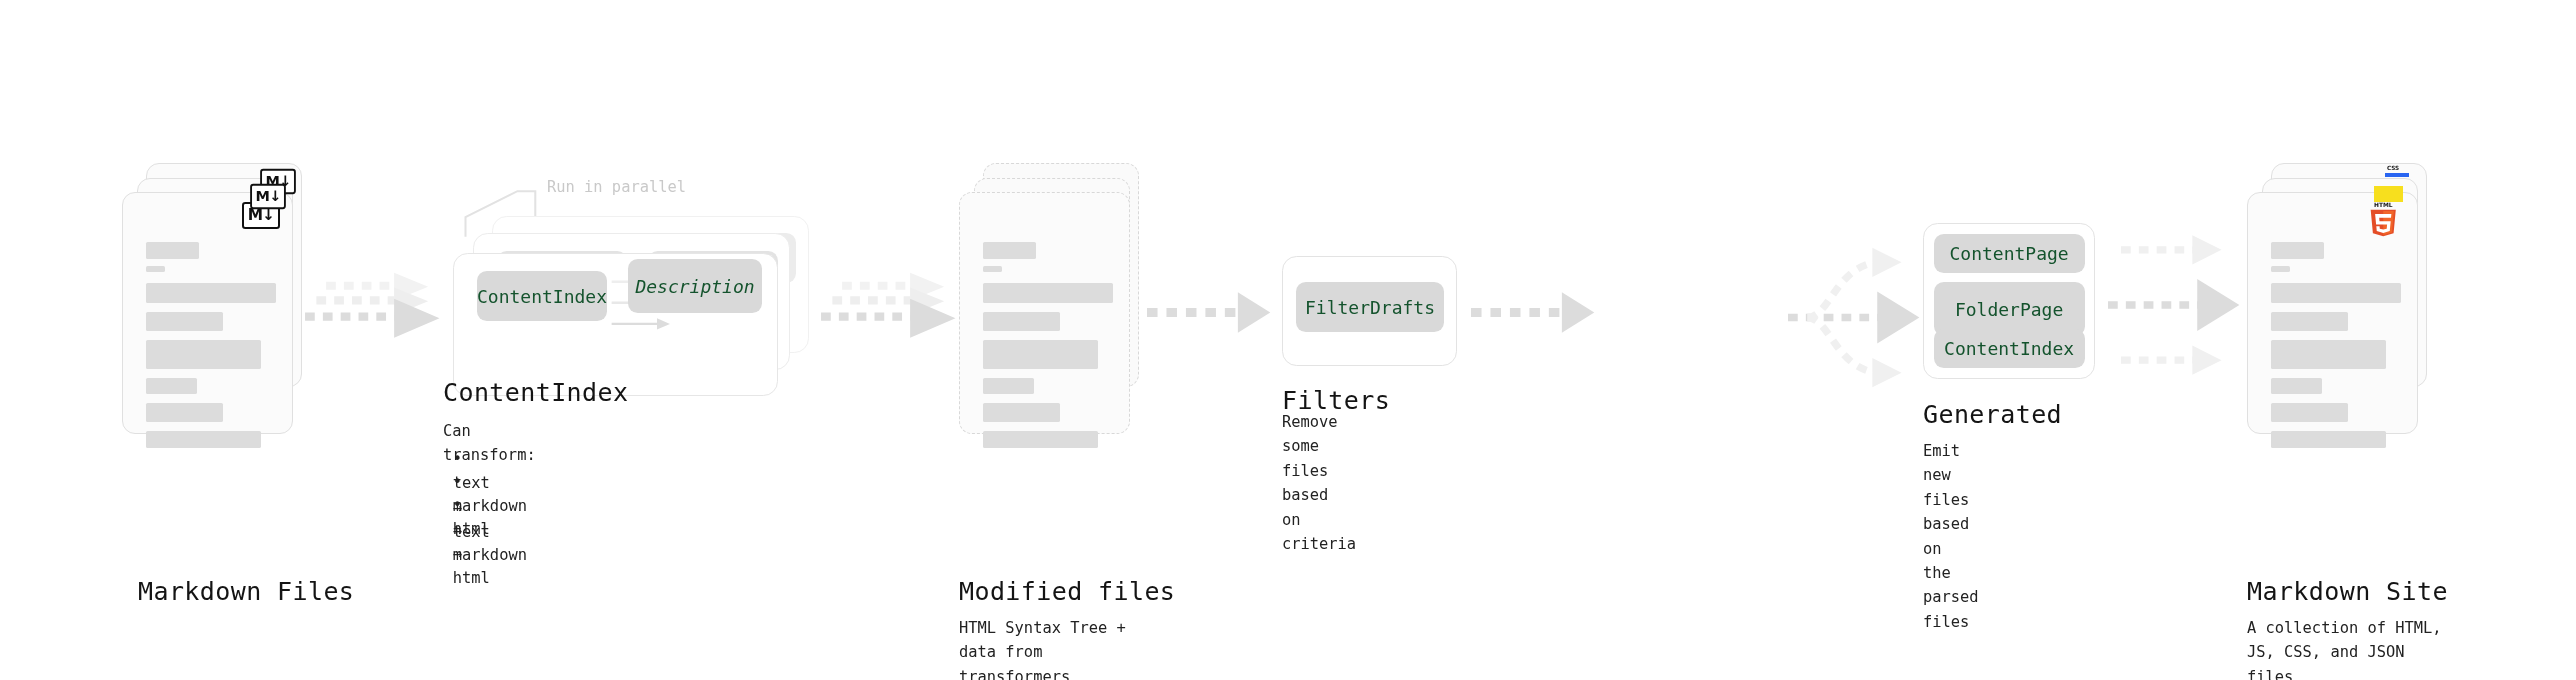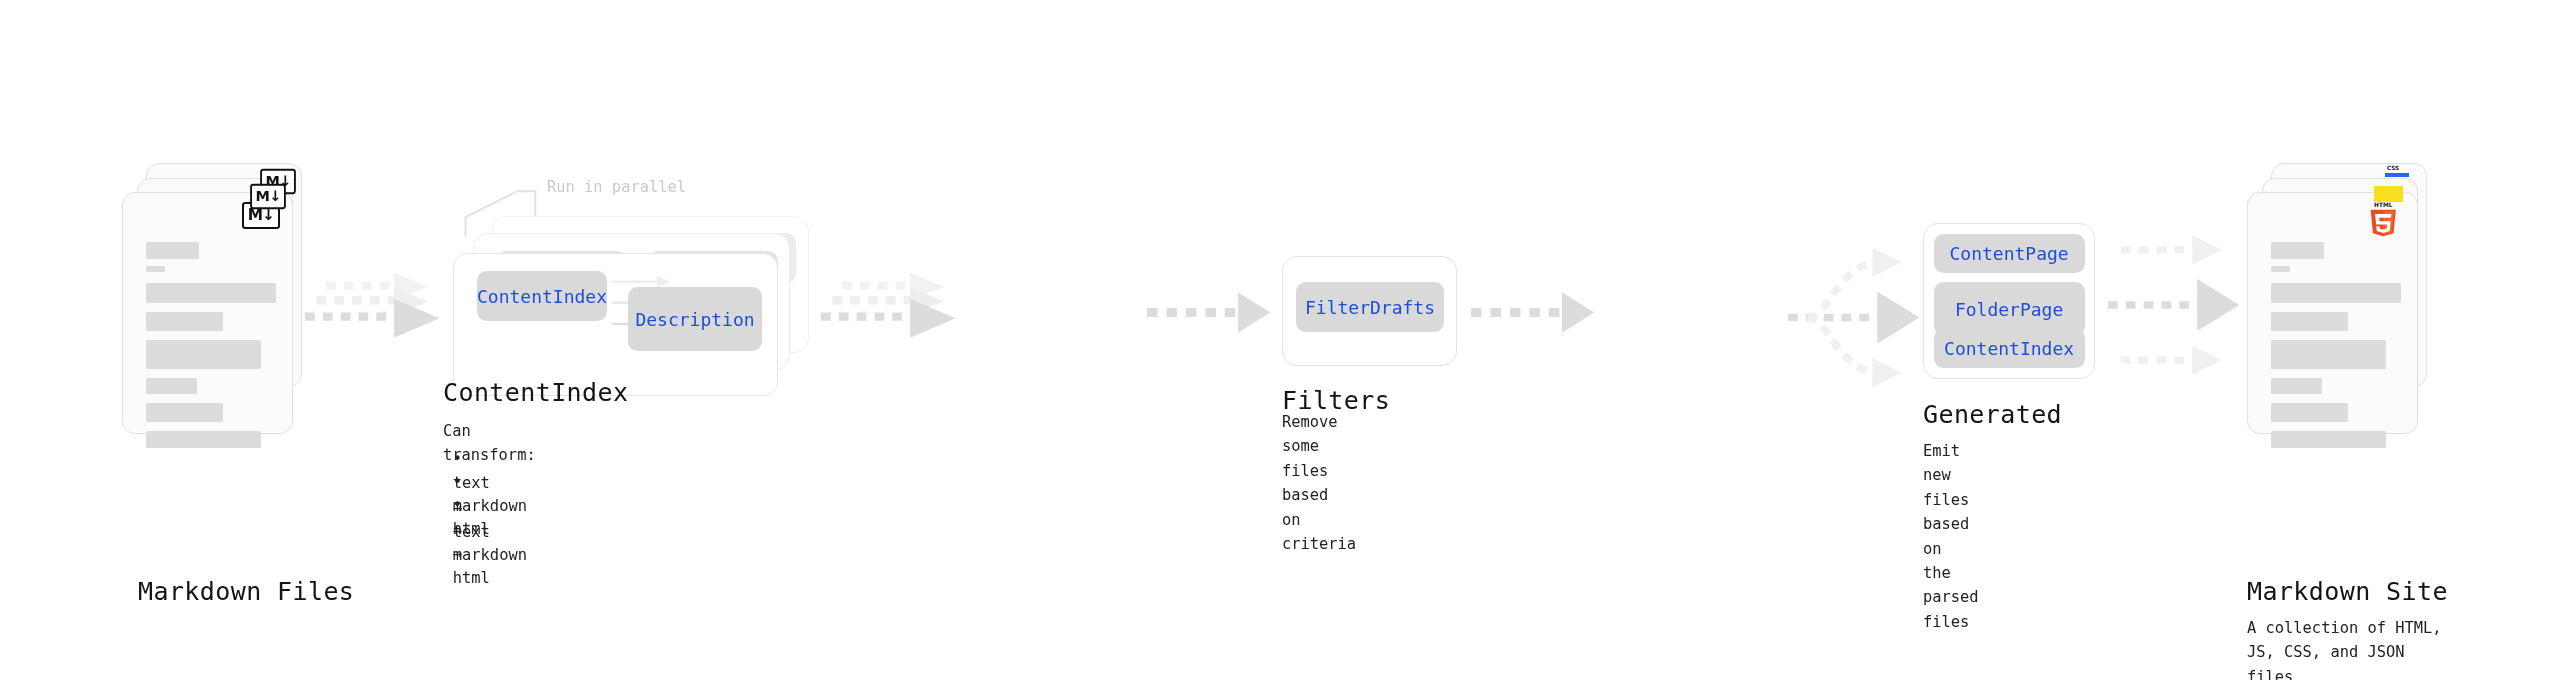--- a/index.html
+++ b/index.html
@@ -72,21 +72,21 @@
   .pbox{
     position:absolute;box-sizing:border-box;
     border:1.6px solid #e3e3e3;border-radius:14.6px;background:#ffffff;
   }
   .pbox.g1{border-color:#ececec;}
   .pbox.g2{border-color:#f1f1f1;}
   .chip{
     position:absolute;box-sizing:border-box;
     background:#d9d9d9;border-radius:9.8px;
     display:flex;align-items:center;justify-content:center;
-    font-size:18px;color:#1d4ed8;white-space:nowrap;
+    font-size:18px;color:#14532d;white-space:nowrap;
     letter-spacing:0px;
   }
   .chip.ghost1{background:#e3e3e3;}
   .chip.ghost2{background:#ececec;}
 
   
   .title{
     position:absolute;font-size:25px;color:#141414;white-space:nowrap;
     letter-spacing:0.4px;
   }
@@ -176,21 +176,21 @@
         <line x1="2" y1="64" x2="62" y2="64" stroke="#dcdcdc"></line>
       </g>
       <polygon points="58,5 58,19 74,12" fill="#eeeeee"></polygon>
       <polygon points="58,31 58,45 74,38" fill="#e8e8e8"></polygon>
       <polygon points="58,57 58,71 74,64" fill="#dcdcdc"></polygon>
     </svg>
 
     <div class="chip" style="left:34px;top:88px;width:130px;height:50px;">
         <span>ContentIndex</span>
       </div>
-    <div class="chip" style="left:185px;top:104px;width:134px;height:64px;">
+    <div class="chip" style="left:185px;top:76px;width:134px;height:54px;font-style:italic;">
         <span>Description</span>
       </div>
 
     <div class="title" style="left:0px;top:195px;">ContentIndex</div>
     <div class="desc" style="left:0px;top:236px;">Can transform:</div>
     <div class="bullets" style="left:9.8px;top:264px;">• text → text</div>
     <div class="bullets" style="left:9.8px;top:287px;">• markdown → markdown</div>
     <div class="bullets" style="left:9.8px;top:310px;">• html → html</div>
   </div>
 
@@ -198,20 +198,41 @@
     <g stroke-dasharray="12 10" stroke-width="10" fill="none">
       <line x1="0" y1="60" x2="118" y2="60" stroke="#dcdcdc"></line>
       <line x1="14" y1="40" x2="118" y2="40" stroke="#eeeeee"></line>
       <line x1="26" y1="22" x2="118" y2="22" stroke="#f2f2f2"></line>
     </g>
     <polygon points="110,6 110,40 152,23" fill="#f2f2f2"></polygon>
     <polygon points="110,24 110,58 152,41" fill="#eeeeee"></polygon>
     <polygon points="110,38 110,86 166,62" fill="#dcdcdc"></polygon>
   </svg>
 
+  <div class="col" style="left:959px;top:163px;">
+    <div class="cardstack" style="width:187px;height:260px;">
+      <div class="card dashed back" style="left:24.4px;top:0px;width:156px;height:224px;"></div>
+      <div class="card dashed mid" style="left:14.6px;top:14.6px;width:156px;height:224px;"></div>
+      <div class="card dashed top" style="left:0px;top:29px;width:171px;height:242px;">
+        <div class="lines">
+          <div class="ln" style="width:53px;height:17px;margin-top:21px;"></div>
+          <div class="ln" style="width:18.7px;height:5.7px;margin-top:-1.6px;margin-bottom:11.4px;"></div>
+          <div class="ln" style="width:130px;height:19.5px;"></div>
+          <div class="ln" style="width:77px;height:19.5px;"></div>
+          <div class="ln" style="width:115px;height:29px;"></div>
+          <div class="ln" style="width:51px;height:15.4px;"></div>
+          <div class="ln" style="width:77px;height:19.5px;"></div>
+          <div class="ln" style="width:115px;height:16.3px;"></div>
+        </div>
+      </div>
+    </div>
+    <div class="title" style="left:0px;top:414px;">Modified files</div>
+    <div class="desc" style="left:0px;top:453px;">HTML Syntax Tree +
+data from transformers</div>
+  </div>
 
   <svg class="arrowsvg" style="left:1147px;top:284px;" width="146" height="57" viewBox="0 0 180 70">
     <line x1="0" y1="35" x2="118" y2="35" stroke="#dcdcdc" stroke-width="11" stroke-dasharray="13 11"></line>
     <polygon points="112,10 112,60 152,35" fill="#dcdcdc"></polygon>
   </svg>
 
   <div class="col" style="left:1282px;top:256px;">
     <div class="pbox" style="left:0px;top:0px;width:175px;height:110px;"></div>
     <div class="chip" style="left:14px;top:26px;width:148px;height:50px;">
         <span>FilterDrafts</span>

